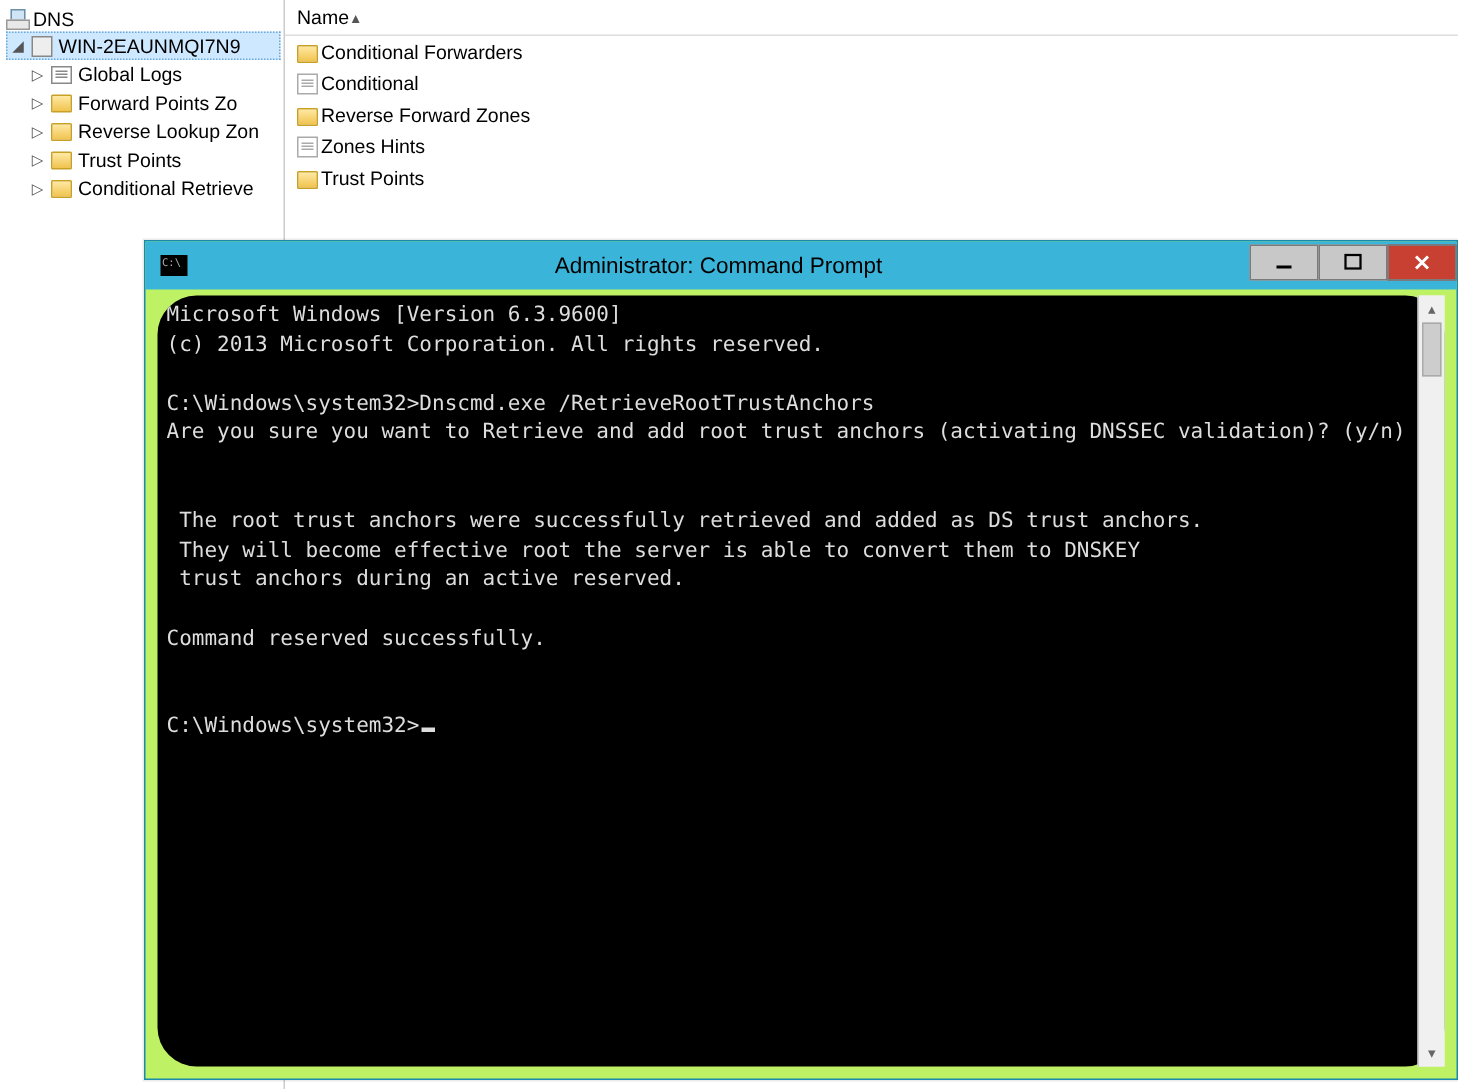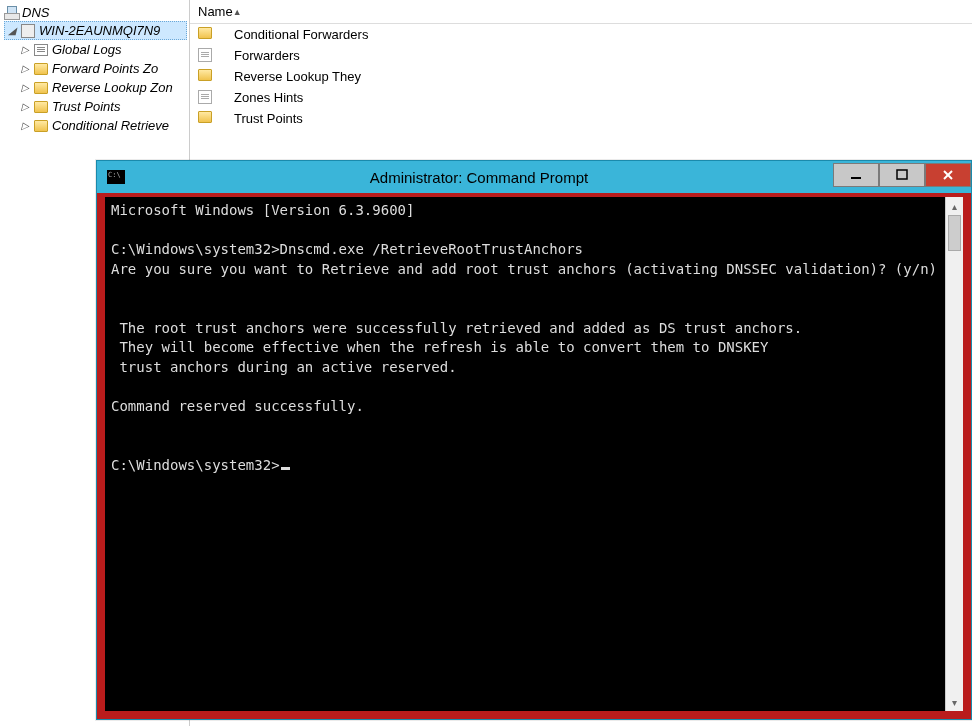--- a/index.html
+++ b/index.html
@@ -14,21 +14,20 @@
 }
 .main-layout {
   display: flex;
   width: 100%;
   height: 100%;
 }
 .tree-panel {
   width: 190px;
   border-right: 1px solid #ccc;
   padding: 4px 2px;
-  font-style: italic;
 }
 .tree-root {
   display: flex;
   align-items: center;
   gap: 4px;
   padding: 1px 2px;
 }
 .tree-server {
   display: flex;
   align-items: center;
@@ -112,22 +111,22 @@
   padding: 4px 8px;
   align-items: center;
   gap: 0;
 }
 .sort-arrow {
   font-size: 9px;
   color: #555;
 }
 .list-item {
   display: flex;
-  align-items: flex-start;
-  gap: 22px;
+  align-items: flex-end;
+  gap: 2px;
   padding: 3px 8px;
 }
 .doc-icon {
   width: 14px; height: 14px;
   background: #fff;
   border: 1px solid #aaa;
   display:inline-block;
   position: relative;
 }
 .doc-icon::after {
@@ -136,21 +135,21 @@
   box-shadow:0 2px 0 #aaa, 0 4px 0 #aaa;
 }
 
 
 .cmd-window {
   position: absolute;
   left: 96px;
   top: 160px;
   width: 876px;
   height: 560px;
-  background: #b91c1c;
+  background: #bef264;
   border: 1px solid #1a8aac;
   box-shadow: 0 0 0 1px rgba(0,0,0,0.08);
 }
 .cmd-titlebar {
   height: 32px;
   display: flex;
   align-items: center;
   background: #3ab5d9;
   position: relative;
 }
@@ -196,20 +195,21 @@
   left: 8px;
   right: 8px;
   bottom: 8px;
   background: #000;
   color: #ddd;
   font-family: Consolas, "Lucida Console", monospace;
   font-size: 14px;
   line-height: 1.4;
   padding: 4px 6px;
   overflow: hidden;
+  border-radius: 26px;
 }
 .cmd-scrollbar {
   position: absolute;
   right: 8px;
   top: 36px;
   bottom: 8px;
   width: 18px;
   background: #f0f0f0;
   border-left: 1px solid #ccc;
   display: flex;
@@ -281,25 +281,25 @@
       <span>Name</span>
       <span class="sort-arrow">▲</span>
     </div>
     <div id="list-body">
         <div class="list-item">
           <span class="folder-icon"></span>
           <span>Conditional Forwarders</span>
         </div>
         <div class="list-item">
           <span class="doc-icon"></span>
-          <span>Forwarders</span>
+          <span>Conditional</span>
         </div>
         <div class="list-item">
           <span class="folder-icon"></span>
-          <span>Reverse Lookup They</span>
+          <span>Reverse Forward Zones</span>
         </div>
         <div class="list-item">
           <span class="doc-icon"></span>
           <span>Zones Hints</span>
         </div>
         <div class="list-item">
           <span class="folder-icon"></span>
           <span>Trust Points</span>
         </div>
       </div>
@@ -324,27 +324,28 @@
       <div class="cmd-btn close">
           <svg width="14" height="14">
             <line x1="3" y1="3" x2="11" y2="11" stroke="#fff" stroke-width="2"></line>
             <line x1="11" y1="3" x2="3" y2="11" stroke="#fff" stroke-width="2"></line>
           </svg>
         </div>
     </div>
   </div>
   <div class="cmd-body" id="cmd-body">
       <div class="cmd-line">Microsoft Windows [Version 6.3.9600]</div>
+      <div class="cmd-line">(c) 2013 Microsoft Corporation. All rights reserved.</div>
       <div class="cmd-line">&nbsp;</div>
       <div class="cmd-line">C:\Windows\system32&gt;Dnscmd.exe /RetrieveRootTrustAnchors</div>
       <div class="cmd-line">Are you sure you want to Retrieve and add root trust anchors (activating DNSSEC validation)? (y/n) y</div>
       <div class="cmd-line">&nbsp;</div>
       <div class="cmd-line">&nbsp;</div>
       <div class="cmd-line"> The root trust anchors were successfully retrieved and added as DS trust anchors.</div>
-      <div class="cmd-line"> They will become effective when the refresh is able to convert them to DNSKEY</div>
+      <div class="cmd-line"> They will become effective root the server is able to convert them to DNSKEY</div>
       <div class="cmd-line"> trust anchors during an active reserved.</div>
       <div class="cmd-line">&nbsp;</div>
       <div class="cmd-line">Command reserved successfully.</div>
       <div class="cmd-line">&nbsp;</div>
       <div class="cmd-line">&nbsp;</div>
       <div class="cmd-line">C:\Windows\system32&gt;<span class="cursor"></span></div>
     </div>
   <div class="cmd-scrollbar">
     <div class="scroll-btn">▴</div>
     <div class="scroll-track">

